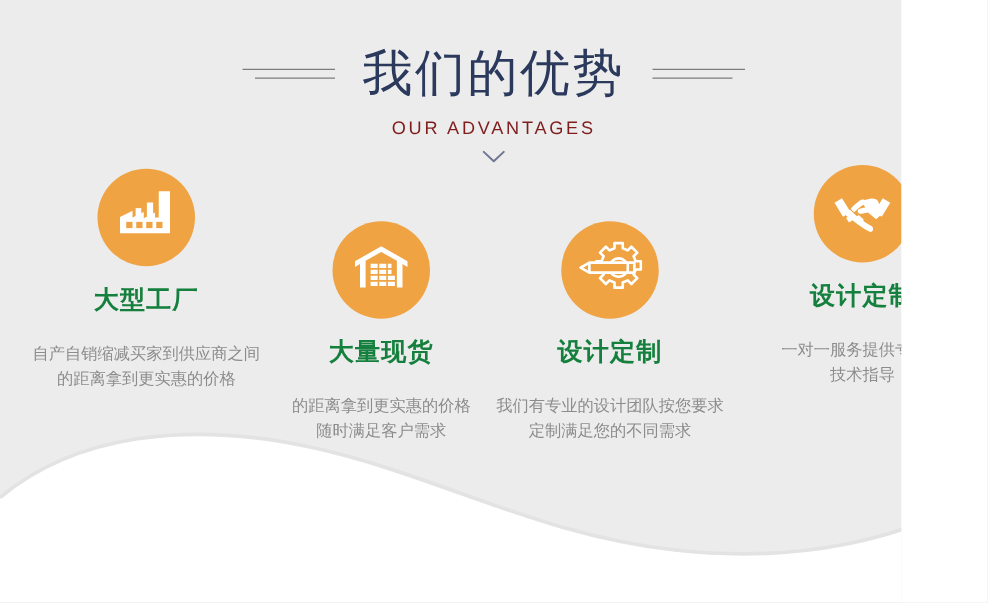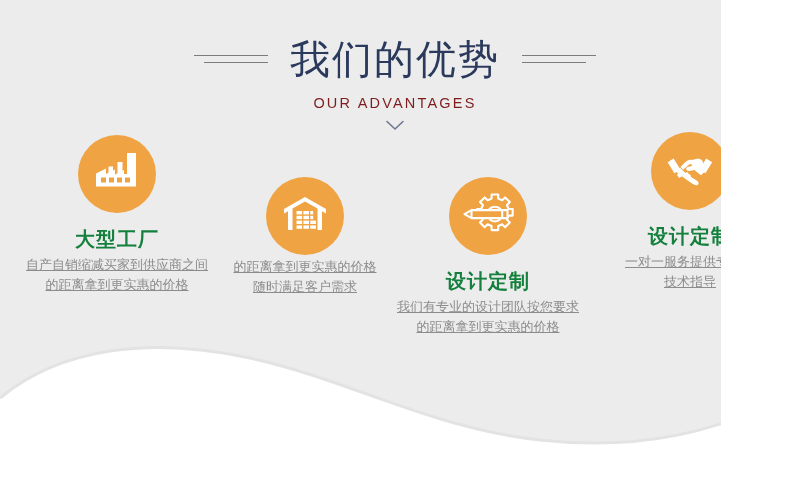--- a/index.html
+++ b/index.html
@@ -95,26 +95,25 @@
   }
   .card-title {
     margin-top: 13px;
     font-size: 20px;
     font-weight: 700;
     color: #15803d;
     letter-spacing: 1px;
     white-space: nowrap;
   }
   .card-desc {
-    margin-top: 2px;
+    margin-top: 20px;
     font-size: 13px;
     line-height: 20px;
     color: #8c8c8c;
     white-space: pre-line;
-    text-decoration: underline;
   }
   
   #card-1 { left: 6px;   top: 135px; width: 222px; }
   #card-2 { left: 206px; top: 177px; width: 198px; }
   #card-3 { left: 388px; top: 177px; width: 200px; }
   #card-4 { left: 592px; top: 132px; width: 196px; }
 </style>
 </head>
 <body>
 
@@ -175,39 +174,40 @@
             <rect x="15.5" y="28.6" width="5.6" height="3.4"></rect>
             <rect x="22.4" y="28.6" width="5.6" height="3.4"></rect>
             <rect x="29.3" y="28.6" width="5.6" height="3.4"></rect>
             <rect x="15.5" y="33.4" width="5.6" height="3.4"></rect>
             <rect x="22.4" y="33.4" width="5.6" height="3.4"></rect>
             <rect x="29.3" y="33.4" width="5.6" height="3.4"></rect>
           </g>
         </svg>
       </span>
     </div>
+    <div class="card-title">大量现货</div>
     <div class="card-desc">的距离拿到更实惠的价格
 随时满足客户需求</div>
   </div>
 
   <div class="card" id="card-3">
     <div class="circle">
       <span>
         <svg width="52" height="46" viewBox="0 0 52 46" fill="none" stroke="#ffffff" stroke-width="2.1">
           <path d="M29.6 3.5 h6.6 v4.1 l4.0 1.7 l2.9 -2.9 l4.7 4.7 l-2.9 2.9 l1.7 4.0 h4.1 v6.6 h-4.1 l-1.7 4.0 l2.9 2.9 l-4.7 4.7 l-2.9 -2.9 l-4.0 1.7 v4.1 h-6.6 v-4.1 l-4.0 -1.7 l-2.9 2.9 l-4.7 -4.7 l2.9 -2.9 l-1.7 -4.0 h-4.1 v-6.6 h4.1 l1.7 -4.0 l-2.9 -2.9 l4.7 -4.7 l2.9 2.9 l4.0 -1.7 Z" stroke-linejoin="round"></path>
           <circle cx="32.9" cy="23.1" r="7.4"></circle>
           <path d="M2.5 23.1 L9.5 19.1 L45.5 19.1 L45.5 27.1 L9.5 27.1 Z" stroke-linejoin="round" fill="#efa343"></path>
           <path d="M9.5 19.1 L9.5 27.1"></path>
           <path d="M40.2 19.1 L40.2 27.1"></path>
         </svg>
       </span>
     </div>
     <div class="card-title">设计定制</div>
     <div class="card-desc">我们有专业的设计团队按您要求
-的距离拿到更实惠的价格</div>
+定制满足您的不同需求</div>
   </div>
 
   <div class="card" id="card-4">
     <div class="circle">
       <span>
         <svg width="50" height="44" viewBox="0 0 50 44" fill="#ffffff">
 
           <path d="M2.6 15.2 L8.6 11.5 L15.4 22.6 L9.4 26.3 Z"></path>
 
           <path d="M41.2 11.5 L47.2 15.2 L40.4 26.3 L34.4 22.6 Z"></path>

